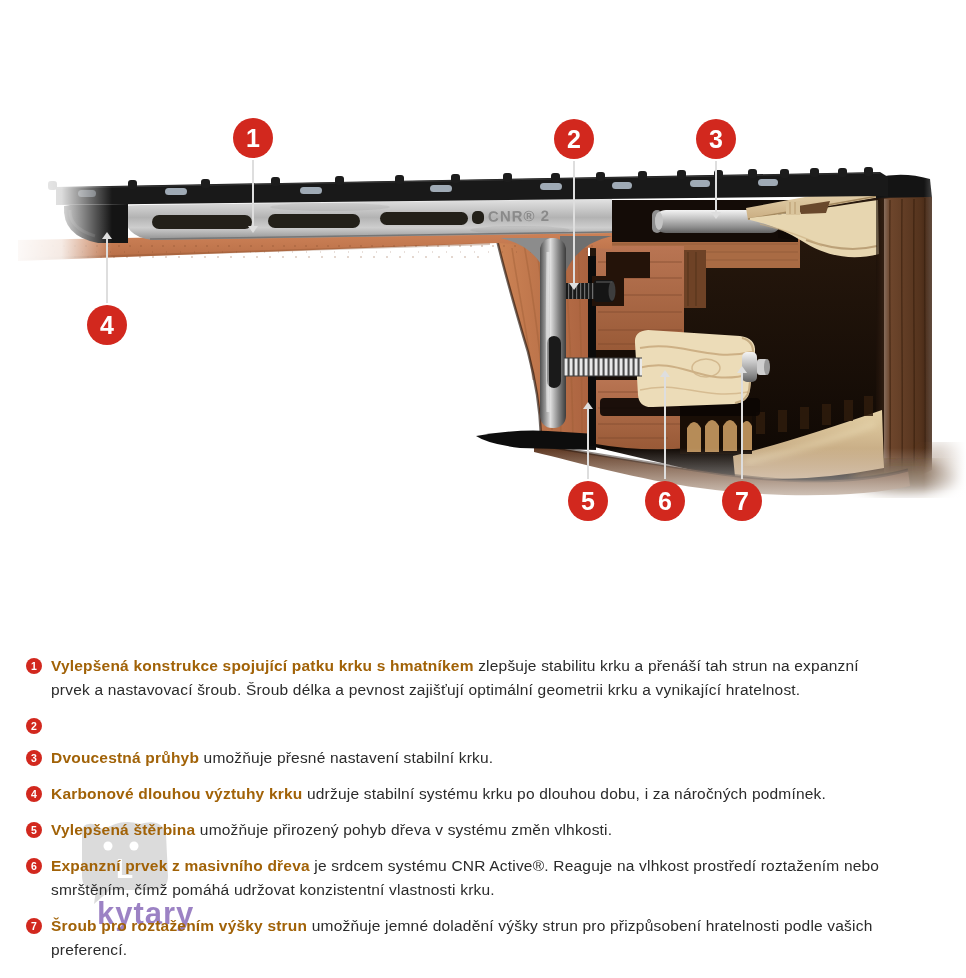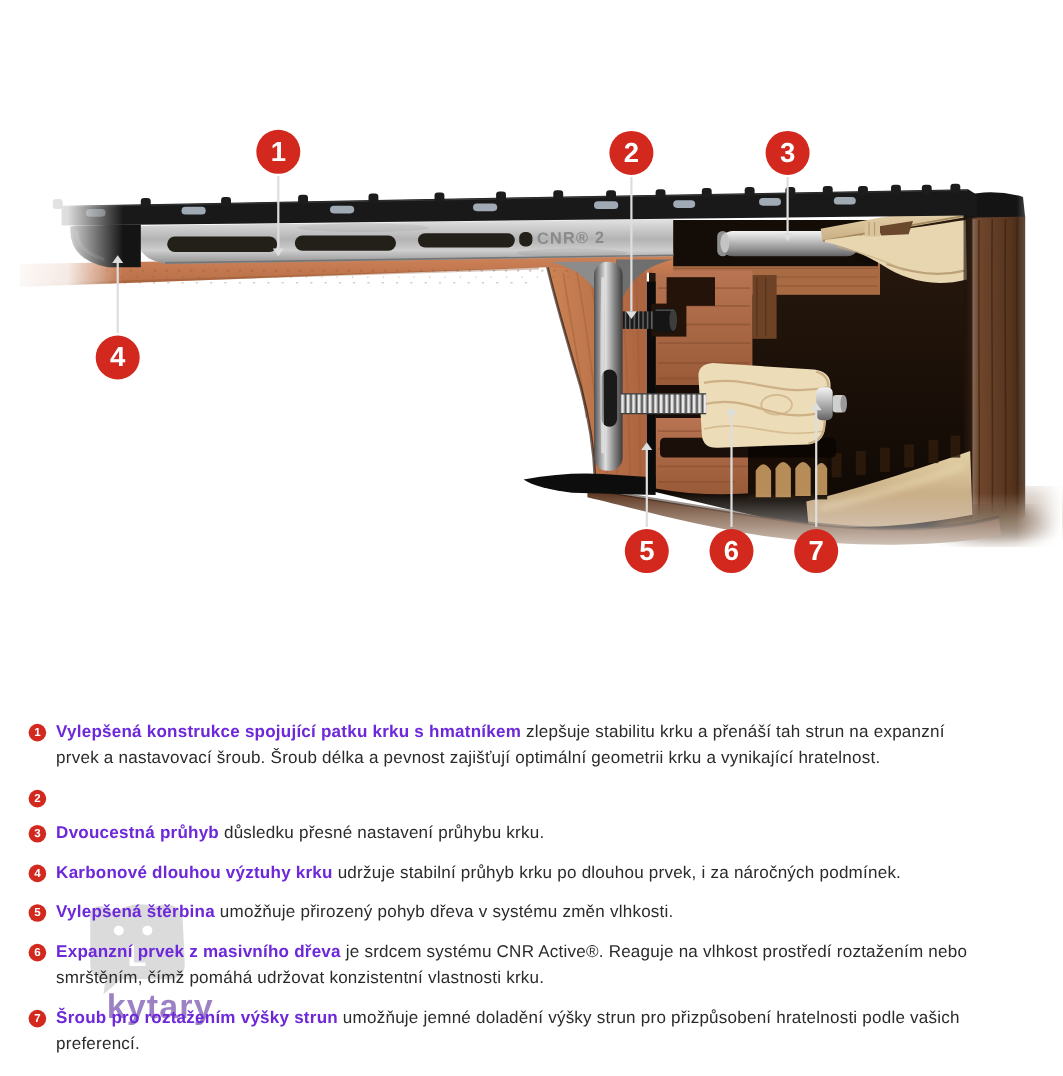--- a/index.html
+++ b/index.html
@@ -29,21 +29,21 @@
   .a1{left:248px;top:226px}.a2{left:569px;top:283px}.a3{left:711px;top:212px}
   .a4{left:102px;top:232px}.a5{left:583px;top:402px}.a6{left:660px;top:370px}.a7{left:737px;top:366px}
   
   .legend{position:absolute;left:26px;top:654px;right:72px;list-style:none;margin:0;padding:0;z-index:2;}
   .legend-item{display:flex;margin:0 0 12px 0;}
   .legend-item.gap-top{margin-top:6px;}
   .bullet{flex-shrink:0;width:16px;height:16px;margin:4px 9px 0 0;border-radius:50%;
           background:#d2281e;color:#fff;font-size:10.5px;font-weight:700;
           display:flex;align-items:center;justify-content:center;}
   .legend-text{margin:0;font-size:15.5px;line-height:24px;letter-spacing:0.2px;color:#2b2b2b;}
-  .legend-text b{color:#6d28d9;}
+  .legend-text b{color:#a16207;}
   
   .watermark{position:absolute;left:64px;top:814px;z-index:1;opacity:.55;text-align:left;}
   .wm-text{margin-top:-14px;margin-left:33px;font-size:31px;font-weight:700;
            color:#4c1d95;letter-spacing:1px;}
 </style>
 </head>
 <body>
 
 <div class="page">
 
@@ -376,25 +376,25 @@
   <ol class="legend">
     <li class="legend-item">
       <span class="bullet">1</span>
       <p class="legend-text"><b>Vylepšená konstrukce spojující patku krku s hmatníkem</b><span> zlepšuje stabilitu krku a přenáší tah strun na expanzní prvek a nastavovací šroub. Šroub délka a pevnost zajišťují optimální geometrii krku a vynikající hratelnost.</span></p>
     </li>
     <li class="legend-item">
       <span class="bullet">2</span>
     </li>
     <li class="legend-item">
       <span class="bullet">3</span>
-      <p class="legend-text"><b>Dvoucestná průhyb</b><span> důsledku přesné nastavení průhybu krku.</span></p>
+      <p class="legend-text"><b>Dvoucestná průhyb</b><span> umožňuje přesné nastavení stabilní krku.</span></p>
     </li>
     <li class="legend-item">
       <span class="bullet">4</span>
-      <p class="legend-text"><b>Karbonové dlouhou výztuhy krku</b><span> udržuje stabilní průhyb krku po dlouhou prvek, i za náročných podmínek.</span></p>
+      <p class="legend-text"><b>Karbonové dlouhou výztuhy krku</b><span> udržuje stabilní systému krku po dlouhou dobu, i za náročných podmínek.</span></p>
     </li>
     <li class="legend-item">
       <span class="bullet">5</span>
       <p class="legend-text"><b>Vylepšená štěrbina</b><span> umožňuje přirozený pohyb dřeva v systému změn vlhkosti.</span></p>
     </li>
     <li class="legend-item">
       <span class="bullet">6</span>
       <p class="legend-text"><b>Expanzní prvek z masivního dřeva</b><span> je srdcem systému CNR Active®. Reaguje na vlhkost prostředí roztažením nebo smrštěním, čímž pomáhá udržovat konzistentní vlastnosti krku.</span></p>
     </li>
     <li class="legend-item gap-top">

